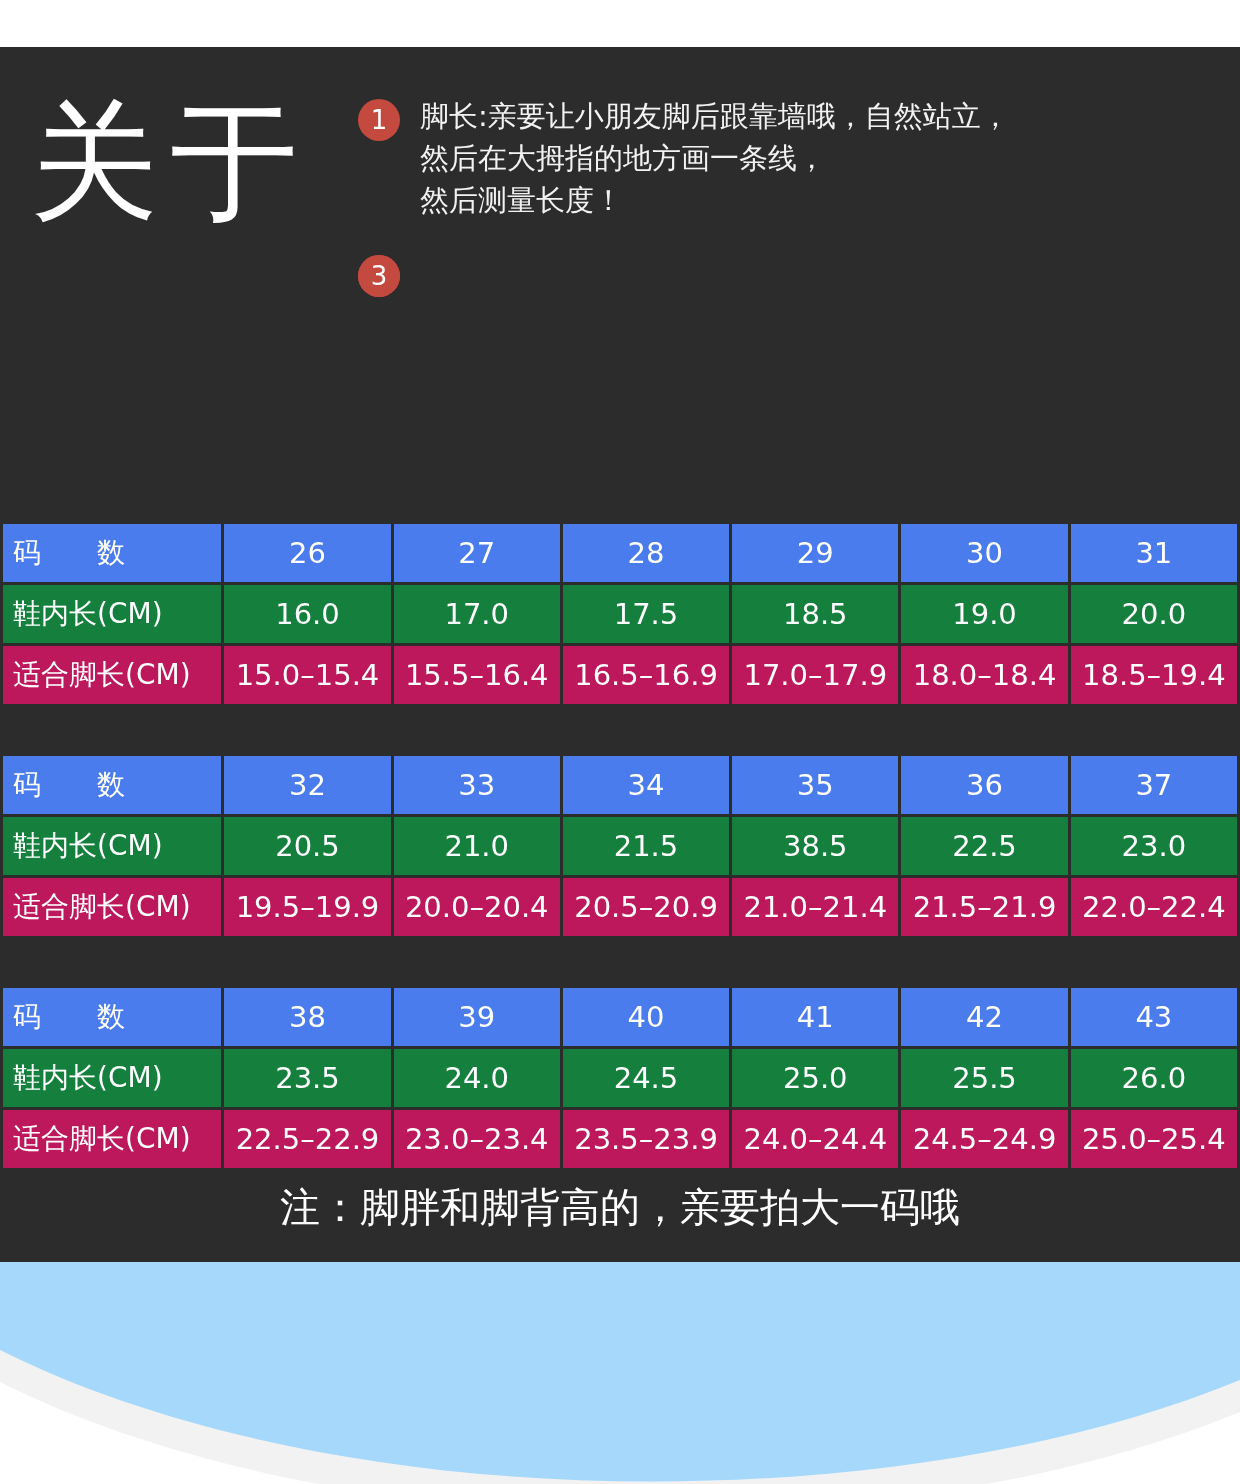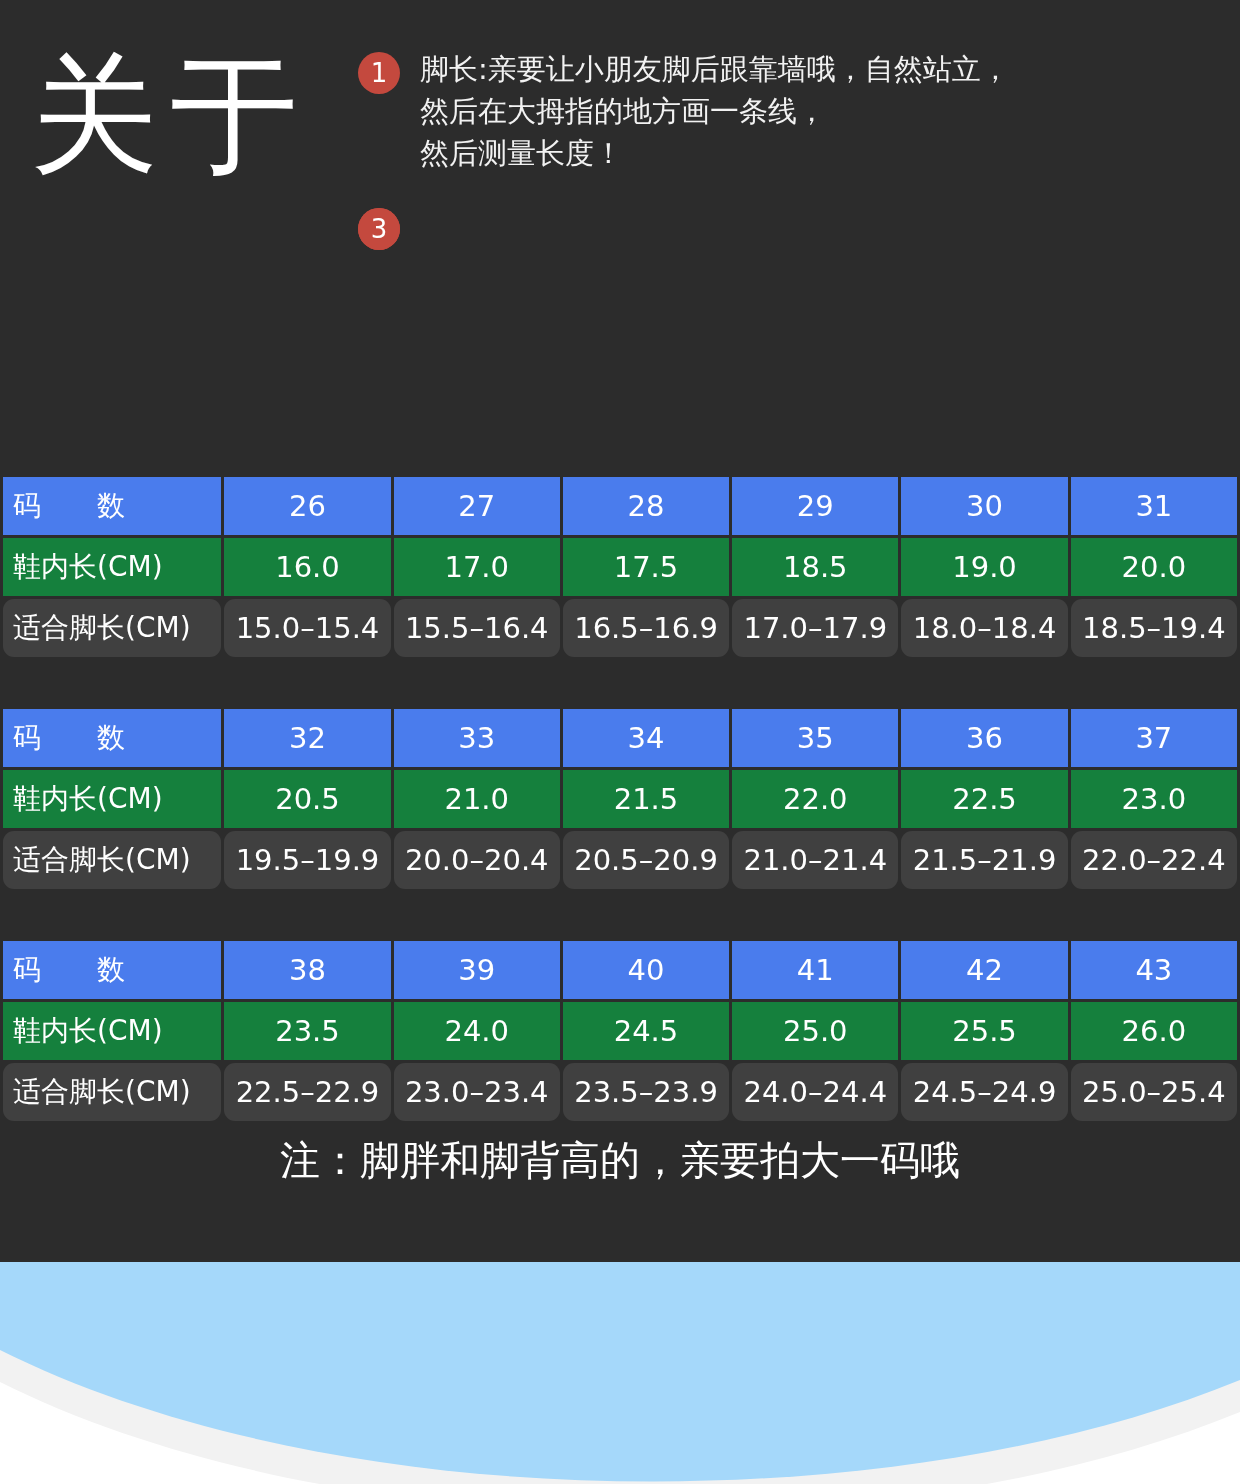--- a/index.html
+++ b/index.html
@@ -118,21 +118,21 @@
   .size-table td.label {
     text-align: left;
     padding-left: 10px;
     font-size: 28px;
   }
   .col-label { width: 218px; }
   .col-data  { width: 166px; }
 
   .row-code td  { background: #4a7ced; }
   .row-inner td { background: #15803d; }
-  .row-foot td  { background: #404040; border-radius: 11px; }
+  .row-foot td  { background: #be185d; }
   .row-gap td   { background: #2c2c2c; height: 46px; }
 
   .code-label { letter-spacing: 14px; }
 
   
   .note {
     position: absolute;
     left: 0;
     top: 1110px;
     width: 1240px;
@@ -159,21 +159,21 @@
     display: block;
     width: 1240px;
     height: 222px;
   }
 </style>
 </head>
 <body>
 
 <div id="page">
 
-  <div class="dark-section" style="background: rgb(44, 44, 44);">
+  <div class="dark-section" style="background: rgb(44, 44, 44); margin-top: 47px;">
 
     <div class="header">
 
       <div class="title-block">
         <div class="title-line">关于</div>
       </div>
 
       <div class="steps">
 
         <div class="step step-1">
@@ -249,21 +249,21 @@
               <td>34</td>
               <td>35</td>
               <td>36</td>
               <td>37</td>
             </tr>
             <tr class="row-inner">
               <td class="label">鞋内长(CM)</td>
               <td>20.5</td>
               <td>21.0</td>
               <td>21.5</td>
-              <td>22.0</td>
+              <td>38.5</td>
               <td>22.5</td>
               <td>23.0</td>
             </tr>
             <tr class="row-foot">
               <td class="label">适合脚长(CM)</td>
               <td>19.5–19.9</td>
               <td>20.0–20.4</td>
               <td>20.5–20.9</td>
               <td>21.0–21.4</td>
               <td>21.5–21.9</td>

